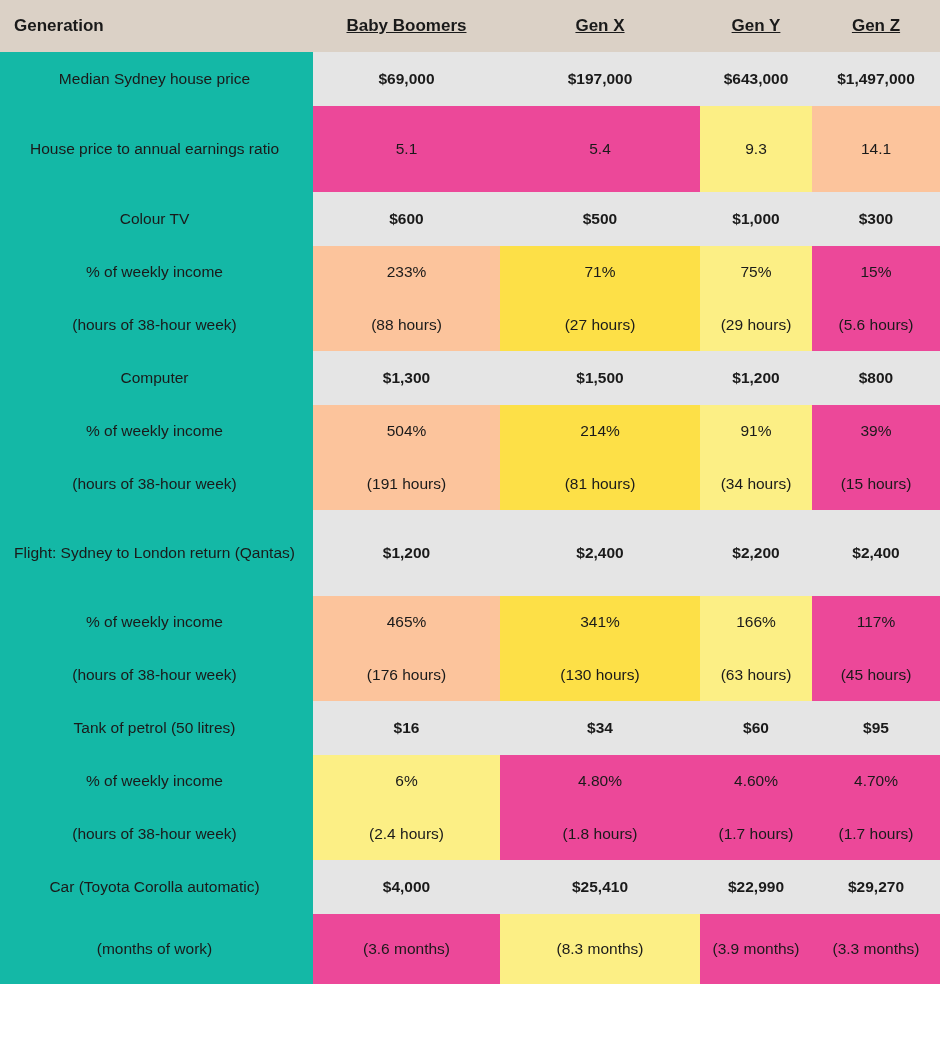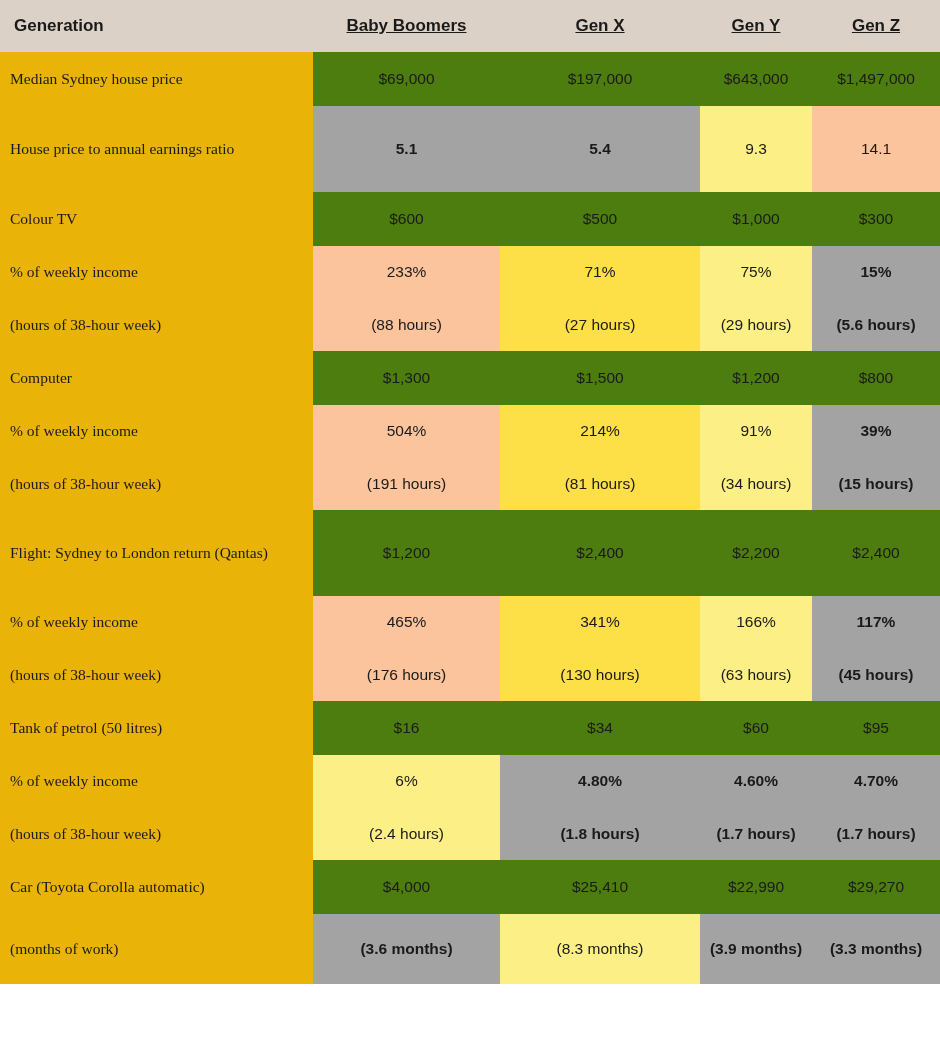--- a/index.html
+++ b/index.html
@@ -46,35 +46,34 @@
     text-decoration: underline;
   }
 
   td {
     border: 0;
     font-size: 15.5px;
     vertical-align: middle;
   }
 
   td.label {
-    background: #eab308;
-    text-align: left;
+    background: #14b8a6;
+    text-align: center;
     padding: 6px 14px 6px 10px;
     line-height: 1.45;
-    font-family: Liberation Serif, serif;
   }
 
   td.val {
     text-align: center;
     padding: 6px 5px;
     line-height: 1.45;
   }
 
-  td.white { background: #4d7c0f; }
-  td.green { background: #a3a3a3; font-weight: bold; }
+  td.white { background: #e5e5e5; font-weight: bold; }
+  td.green { background: #ec4899; }
   td.yellow { background: #fcef85; }
   td.amber { background: #fde047; }
   td.orange { background: #fcc49c; }
 
   tr.h-plain td { height: 54px; }
   tr.h-tall td  { height: 86px; }
   tr.h-pct td   { height: 53px; }
   tr.h-hours td { height: 52px; }
   tr.h-months td { height: 70px; }
 </style>

